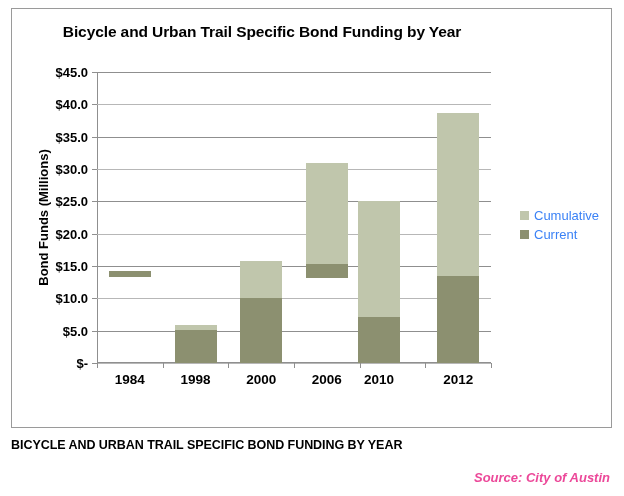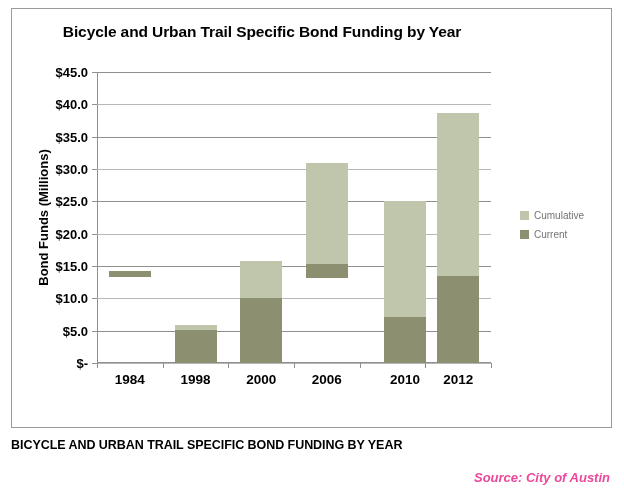--- a/index.html
+++ b/index.html
@@ -165,22 +165,22 @@
     align-items: center;
     height: 19px;
   }
   .legend-swatch {
     width: 9px;
     height: 9px;
     margin-right: 5px;
     flex: 0 0 auto;
   }
   .legend-text {
-    font-size: 10px;
-    color: #737373;
+    font-size: 13px;
+    color: #3b82f6;
     white-space: nowrap;
   }
 
   
   #caption {
     position: absolute;
     left: 11px;
     top: 438px;
     font-size: 12.5px;
     font-weight: bold;
@@ -253,21 +253,21 @@
       <div class="bar-group" style="left: 143.167px; height: 291px;">
         <div class="bar-seg seg-cumulative" style="top: 188.827px; height: 37.5067px; background: rgb(192, 198, 172);"></div>
         <div class="bar-seg seg-current" style="top: 226.333px; height: 64.6667px; background: rgb(140, 144, 112);"></div>
         <div class="xlabel">2000</div>
       </div>
       <div class="bar-group" style="left: 208.833px; height: 376px;">
         <div class="bar-seg seg-cumulative" style="top: 175.893px; height: 100.88px; background: rgb(192, 198, 172);"></div>
         <div class="bar-seg seg-current" style="top: 276.773px; height: 14.2267px; background: rgb(140, 144, 112);"></div>
         <div class="xlabel">2006</div>
       </div>
-      <div class="bar-group" style="left: 287px; height: 291px;">
+      <div class="bar-group" style="left: 261px; height: 291px;">
         <div class="bar-seg seg-cumulative" style="top: 129.333px; height: 115.753px; background: rgb(192, 198, 172);"></div>
         <div class="bar-seg seg-current" style="top: 245.087px; height: 45.9133px; background: rgb(140, 144, 112);"></div>
         <div class="xlabel">2010</div>
       </div>
       <div class="bar-group" style="left: 340.167px; height: 291px;">
         <div class="bar-seg seg-cumulative" style="top: 41.3867px; height: 162.313px; background: rgb(192, 198, 172);"></div>
         <div class="bar-seg seg-current" style="top: 203.7px; height: 87.3px; background: rgb(140, 144, 112);"></div>
         <div class="xlabel">2012</div>
       </div>
       <div class="xtick-mark" style="left: 0px;"></div>

